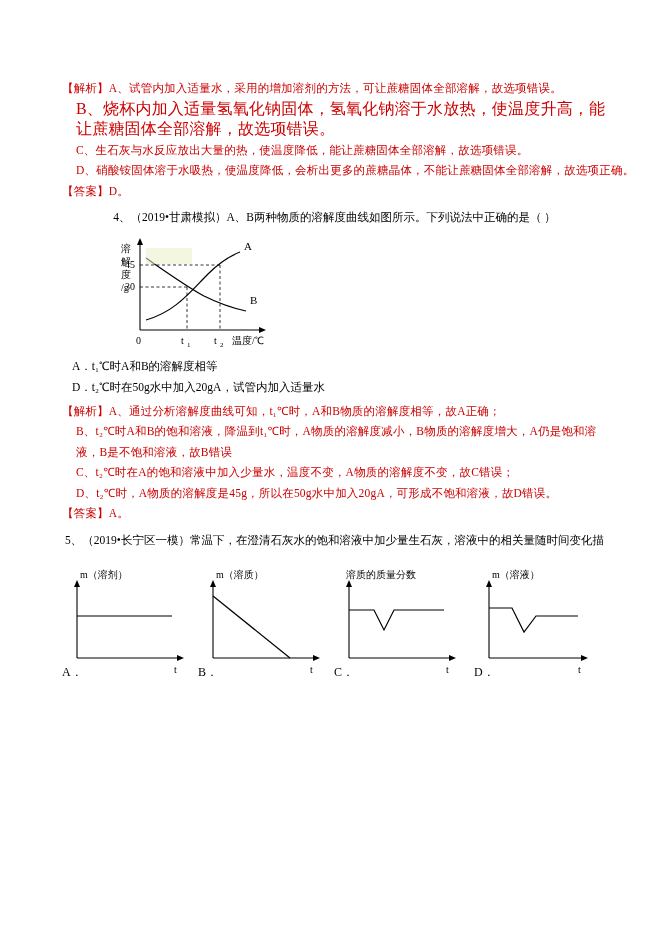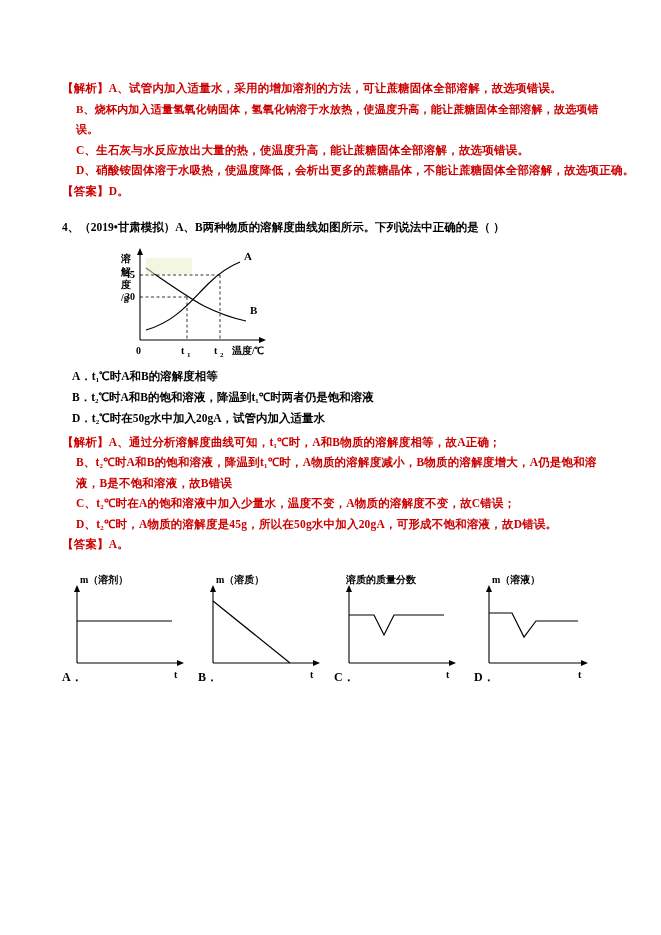--- a/index.html
+++ b/index.html
@@ -14,55 +14,55 @@
     color: #000;
     position: relative;
     overflow: hidden;
   }
   .page {
     position: absolute;
     left: 0; top: 0;
     width: 661px;
     height: 935px;
     padding: 0;
-    font-weight: bold;
   }
   .content {
     position: absolute;
     left: 62px;
     top: 78px;
     width: 545px;
   }
   .red {
     color: #cc0000;
   }
   .blk {
     color: #000000;
   }
   .line {
     font-size: 11.5px;
     line-height: 20.5px;
     letter-spacing: 0.2px;
     white-space: nowrap;
   }
   .linewrap {
-    font-size: 11px;
+    font-size: 16px;
     line-height: 20.5px;
     letter-spacing: 0.2px;
   }
   .indent {
     padding-left: 14px;
   }
   .blockgap {
     height: 3px;
   }
   .qline {
     font-size: 11.5px;
     line-height: 20.5px;
-    margin-top: 16px;
+    margin-top: 6px;
+    text-align: center;
   }
   .opt {
     font-size: 11.5px;
     line-height: 21px;
     padding-left: 10px;
   }
   .chartbox {
     position: relative;
     width: 300px;
     height: 118px;
@@ -84,21 +84,21 @@
 </head>
 <body>
 
 <div class="page">
   <div class="content">
 
     <div class="line">
       <span class="red">【解析】</span><span class="red">A、试管内加入适量水，采用的增加溶剂的方法，可让蔗糖固体全部溶解，故选项错误。</span>
     </div>
     <div class="linewrap indent red">B、烧杯内加入适量氢氧化钠固体，氢氧化钠溶于水放热，使温度升高，能让蔗糖固体全部溶解，故选项错误。</div>
-    <div class="line indent red">C、生石灰与水反应放出大量的热，使温度升高，能让蔗糖固体全部溶解，故选项错误。</div>
+    <div class="line indent red">C、生石灰与水反应放出大量的热，使温度降低，能让蔗糖固体全部溶解，故选项错误。</div>
     <div class="line indent red">D、硝酸铵固体溶于水吸热，使温度降低，会析出更多的蔗糖晶体，不能让蔗糖固体全部溶解，故选项正确。</div>
 
     <div class="line">
       <span class="red">【答案】</span><span class="red">D。</span>
     </div>
 
     <div class="qline blk">4、（2019•甘肃模拟）A、B两种物质的溶解度曲线如图所示。下列说法中正确的是（     ）</div>
 
     <div class="chartbox">
       <svg width="300" height="118" viewBox="0 0 300 118">
@@ -134,37 +134,37 @@
         <text x="134" y="110" font-family="Liberation Serif, serif" font-size="10" fill="#000">t</text>
         <text x="140" y="113" font-family="Liberation Serif, serif" font-size="7" fill="#000">2</text>
         <text x="152" y="110" font-family="Liberation Serif, serif" font-size="10" fill="#000">温度/℃</text>
 
         <text x="164" y="16" font-family="Liberation Serif, serif" font-size="11" fill="#000">A</text>
         <text x="170" y="70" font-family="Liberation Serif, serif" font-size="11" fill="#000">B</text>
       </svg>
     </div>
 
     <div class="opt blk">A．t₁℃时A和B的溶解度相等</div>
-    <div class="opt blk">B．t₂℃时A和B的饱和溶液，降温到t₁℃时两者仍是饱和溶液</div>
     <div class="opt blk">D．t₂℃时在50g水中加入20gA，试管内加入适量水</div>
 
     <div class="blockgap"></div>
 
     <div class="line">
       <span class="red">【解析】</span><span class="red">A、通过分析溶解度曲线可知，t₁℃时，A和B物质的溶解度相等，故A正确；</span>
     </div>
     <div class="line indent red">B、t₂℃时A和B的饱和溶液，降温到t₁℃时，A物质的溶解度减小，B物质的溶解度增大，A仍是饱和溶</div>
     <div class="line indent red">液，B是不饱和溶液，故B错误</div>
     <div class="line indent red">C、t₂℃时在A的饱和溶液中加入少量水，温度不变，A物质的溶解度不变，故C错误；</div>
     <div class="line indent red">D、t₂℃时，A物质的溶解度是45g，所以在50g水中加入20gA，可形成不饱和溶液，故D错误。</div>
 
     <div class="line">
       <span class="red">【答案】</span><span class="red">A。</span>
     </div>
 
+    <div class="qline blk">5、（2019•长宁区一模）常温下，在澄清石灰水的饱和溶液中加少量生石灰，溶液中的相关量随时间变化描</div>
 
     <div class="figrow">
 
       <div class="figitem" style="left:0px;">
         <svg width="140" height="125" viewBox="0 0 140 125">
           <text x="18" y="20" font-family="Liberation Serif, serif" font-size="10" fill="#000">m（溶剂）</text>
           <line x1="15" y1="26" x2="15" y2="100" stroke="#000" stroke-width="1.1"></line>
           <polygon points="15,22 12,29 18,29" fill="#000"></polygon>
           <line x1="15" y1="100" x2="118" y2="100" stroke="#000" stroke-width="1.1"></line>
           <polygon points="122,100 115,97 115,103" fill="#000"></polygon>

